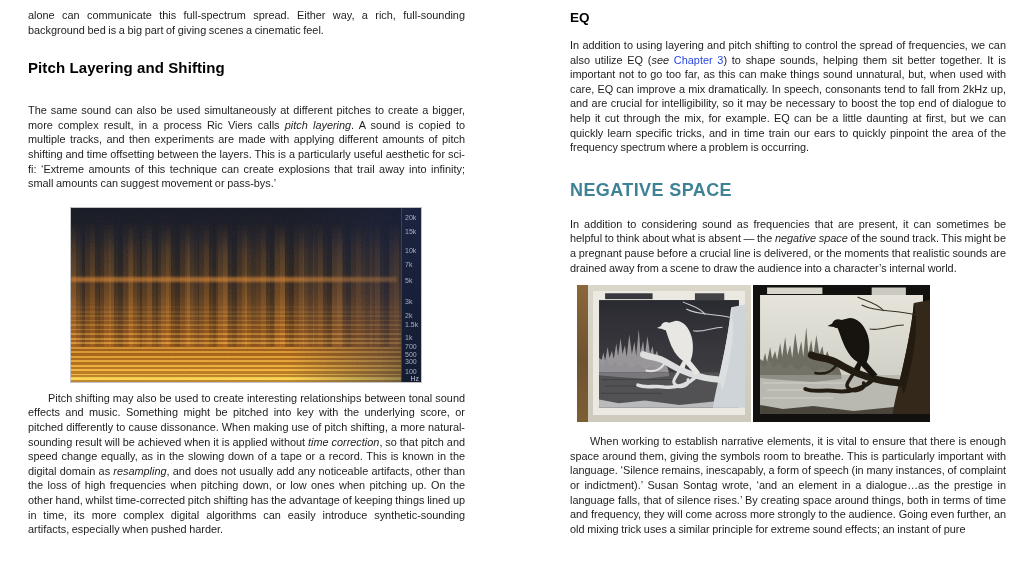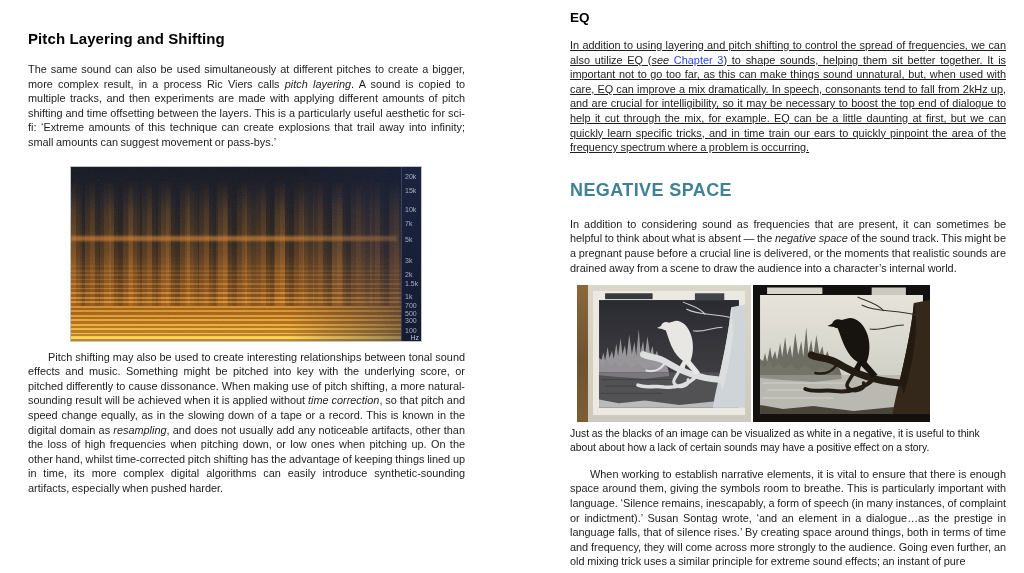--- a/index.html
+++ b/index.html
@@ -12,21 +12,21 @@
   body{font-family:"Liberation Sans","DejaVu Sans",sans-serif;color:var(--text);}
 
   .page{position:absolute;top:0;height:573px;width:512px;}
   .page-left{left:0;padding:8px 47px 0 28px;}
   .page-right{left:532px;padding:10px 38px 0 38px;}
 
   .para{font-size:10.9px;line-height:14.6px;text-align:justify;word-spacing:-0.4px;color:var(--text);}
   .indent{text-indent:20px;}
   .caption{font-size:10.4px;line-height:13.8px;text-align:left;word-spacing:-0.2px;color:#151515;}
 
-  .h-sub{font-size:15px;font-weight:700;color:#000;margin:22px 0 15px 0;letter-spacing:.1px;}
+  .h-sub{font-size:15px;font-weight:700;color:#000;margin:22px 0 27px 0;letter-spacing:.1px;}
   .h-eq{font-size:13.5px;font-weight:700;color:#000;margin:0 0 13px 0;}
   .h-ns{font-size:18px;font-weight:700;color:var(--teal);margin:25px 0 16px 0;letter-spacing:.4px;}
 
   .seg-i{font-style:italic;}
   .seg-link{color:var(--link);cursor:pointer;}
 
   
   .spectro-fig{margin:17px 0 0 43px;}
   .spectro{position:relative;width:350px;height:174px;overflow:hidden;box-shadow:0 0 0 1px #c2c2c2;
     background:linear-gradient(180deg,#171923 0%,#1d1e26 18%,#2b2520 35%,#45301d 50%,#6e451d 62%,#95571c 72%,#b86d1d 80%,#d88a22 88%,#eca42e 94%,#f4bc45 100%);}
@@ -53,27 +53,28 @@
 
   
   .photos-row{display:flex;gap:2px;margin:10px 0 0 7px;height:137px;}
   .neg-plate{position:relative;width:174px;height:137px;background:linear-gradient(180deg,#dad6ca,#cdc9bc);padding:6px 6px 7px 16px;}
   .neg-strip{position:absolute;left:0;top:0;bottom:0;width:11px;background:linear-gradient(180deg,#8a683a,#6f5230 55%,#7d5e34);}
   .neg-inner{width:152px;height:124px;filter:invert(.93) sepia(.12) brightness(1.02);}
   .pos-frame{width:177px;height:137px;}
   .scene{display:block;}
   .photos-caption{margin-top:5px;}
   .p2-right{margin-top:12px;}
-  .eq-para{margin-top:4px;text-decoration:underline;}
+  .eq-para{margin-top:4px;}
 </style>
 </head>
 <body>
 
 <div class="page page-left">
 
+  <p class="para">alone can communicate this full-spectrum spread. Either way, a rich, full-sounding background bed is a big part of giving scenes a cinematic feel.</p>
 
   <h3 class="h-sub">Pitch Layering and Shifting</h3>
 
   <p class="para"><span>The same sound can also be used simultaneously at different pitches to create a bigger, more complex result, in a process Ric Viers calls </span><span class="seg-i">pitch layering</span><span>. A sound is copied to multiple tracks, and then experiments are made with applying different amounts of pitch shifting and time offsetting between the layers. This is a particularly useful aesthetic for sci-fi: ‘Extreme amounts of this technique can create explosions that trail away into infinity; small amounts can suggest movement or pass-bys.’</span></p>
 
   <figure class="spectro-fig">
     <div class="spectro">
       <div class="streaks"></div>
       <div class="bands"></div>
       <div class="band5k"></div>
@@ -206,16 +207,15 @@
       </g>
       <g fill="#17130e">
         <path d="M88,35 C84,33 80,35 79,38 C78,41 81,43 84,43 C86,47 88,55 92,63 C95,69 99,74 104,77 L112,79 C116,72 117,60 114,50 C111,40 104,33 96,33 Z"></path>
         <path d="M80,38 L74,41 L80,42 Z"></path>
         <path d="M104,77 L118,92 L124,90 L112,76 Z"></path>
         <path d="M104,77 L100,84 L106,86 L108,79 Z"></path>
       </g>
     </svg>
   </div>
 
-  <p class="caption photos-caption">Just as the blacks of an image can be visualized as white in a negative, it is useful to think about about how a lack of certain sounds may have a positive effect on a story.</p>
 
   <p class="para indent p2-right"><span>When working to establish narrative elements, it is vital to ensure that there is enough space around them, giving the symbols room to breathe. This is particularly important with language. ‘Silence remains, inescapably, a form of speech (in many instances, of complaint or indictment).’ Susan Sontag wrote, ‘and an element in a dialogue…as the prestige in language falls, that of silence rises.’ By creating space around things, both in terms of time and frequency, they will come across more strongly to the audience. Going even further, an old mixing trick uses a similar principle for extreme sound effects; an instant of pure</span></p>
 </div>
 
 </body></html>

